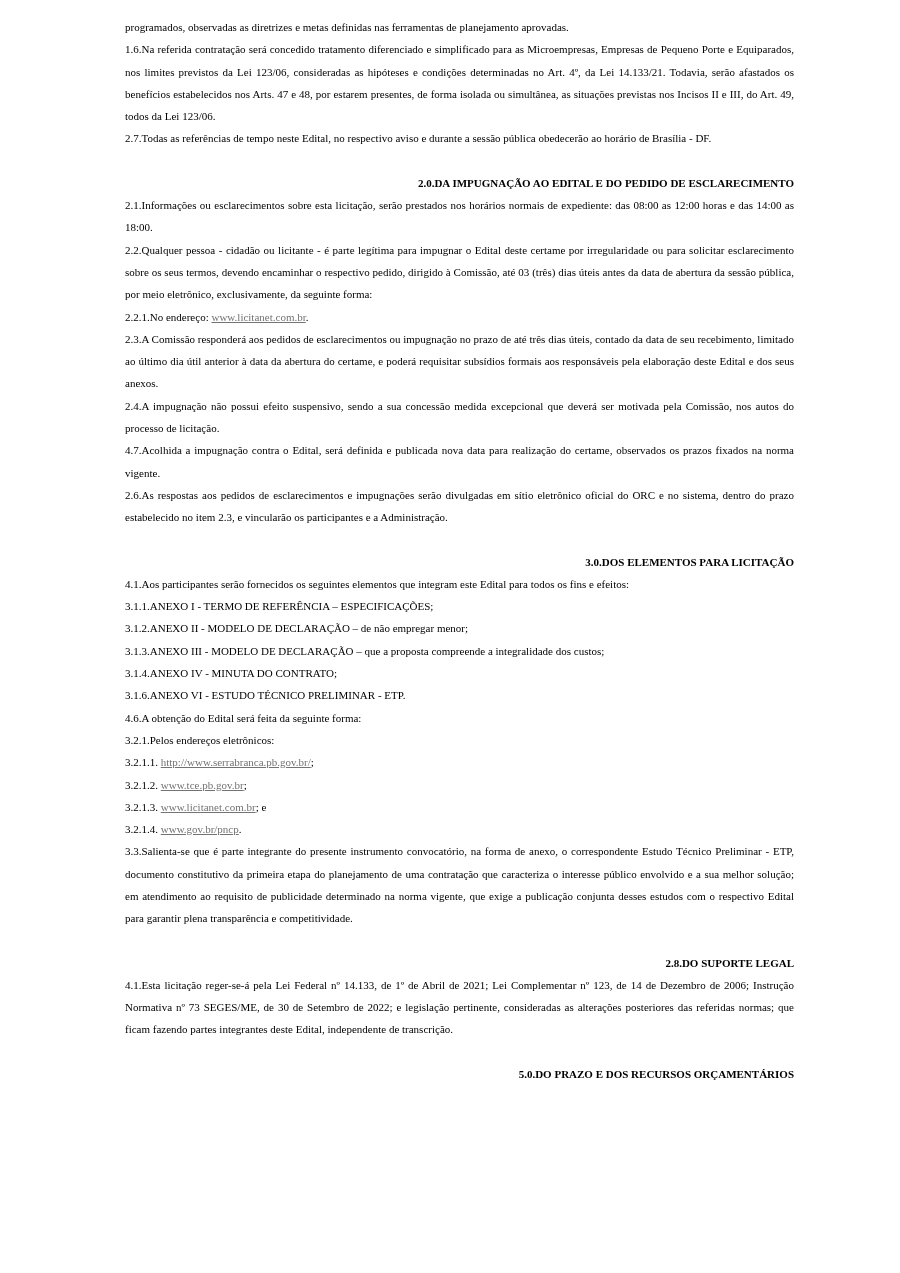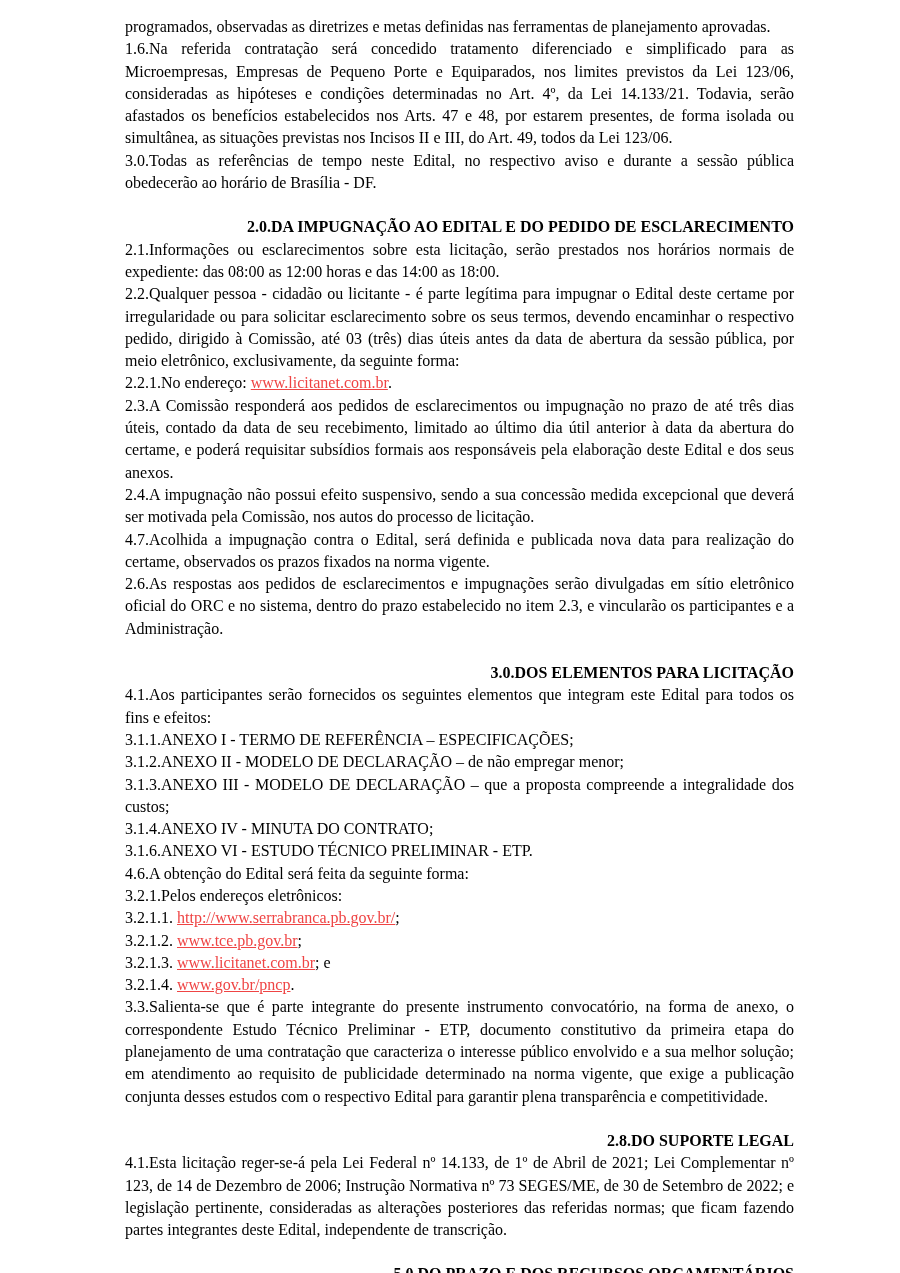--- a/index.html
+++ b/index.html
@@ -4,50 +4,50 @@
 <style>
   html, body { margin: 0; padding: 0; background: #ffffff; }
   .page {
     position: relative;
     width: 900px;
     height: 1273px;
     background: #ffffff;
     box-sizing: border-box;
     padding: 16px 106px 0 125px;
     font-family: "Liberation Serif", "DejaVu Serif", serif;
-    font-size: 16px;
+    font-size: 11px;
     line-height: 22.3px;
     color: #000000;
     overflow: hidden;
   }
   .para {
     margin: 0;
     text-align: justify;
     text-justify: inter-word;
   }
   .heading {
     margin: 22px 0 0 0;
     font-weight: bold;
     text-align: right;
   }
   .link {
-    color: #ef4444;
+    color: #737373;
     text-decoration: underline;
     cursor: pointer;
   }
 </style>
 </head>
 <body>
 
 <div class="page">
 
   <p class="para">programados, observadas as diretrizes e metas definidas nas ferramentas de planejamento aprovadas.</p>
 
   <p class="para">1.6.Na referida contratação será concedido tratamento diferenciado e simplificado para as Microempresas, Empresas de Pequeno Porte e Equiparados, nos limites previstos da Lei 123/06, consideradas as hipóteses e condições determinadas no Art. 4º, da Lei 14.133/21. Todavia, serão afastados os benefícios estabelecidos nos Arts. 47 e 48, por estarem presentes, de forma isolada ou simultânea, as situações previstas nos Incisos II e III, do Art. 49, todos da Lei 123/06.</p>
-  <p class="para">3.0.Todas as referências de tempo neste Edital, no respectivo aviso e durante a sessão pública obedecerão ao horário de Brasília - DF.</p>
+  <p class="para">2.7.Todas as referências de tempo neste Edital, no respectivo aviso e durante a sessão pública obedecerão ao horário de Brasília - DF.</p>
 
   <p class="para heading">2.0.DA IMPUGNAÇÃO AO EDITAL E DO PEDIDO DE ESCLARECIMENTO</p>
   <p class="para">2.1.Informações ou esclarecimentos sobre esta licitação, serão prestados nos horários normais de expediente: das 08:00 as 12:00 horas e das 14:00 as 18:00.</p>
   <p class="para">2.2.Qualquer pessoa - cidadão ou licitante - é parte legítima para impugnar o Edital deste certame por irregularidade ou para solicitar esclarecimento sobre os seus termos, devendo encaminhar o respectivo pedido, dirigido à Comissão, até 03 (três) dias úteis antes da data de abertura da sessão pública, por meio eletrônico, exclusivamente, da seguinte forma:</p>
   <p class="para"><span>2.2.1.No endereço: </span><a class="link">www.licitanet.com.br</a><span>.</span></p>
   <p class="para">2.3.A Comissão responderá aos pedidos de esclarecimentos ou impugnação no prazo de até três dias úteis, contado da data de seu recebimento, limitado ao último dia útil anterior à data da abertura do certame, e poderá requisitar subsídios formais aos responsáveis pela elaboração deste Edital e dos seus anexos.</p>
   <p class="para">2.4.A impugnação não possui efeito suspensivo, sendo a sua concessão medida excepcional que deverá ser motivada pela Comissão, nos autos do processo de licitação.</p>
   <p class="para">4.7.Acolhida a impugnação contra o Edital, será definida e publicada nova data para realização do certame, observados os prazos fixados na norma vigente.</p>
   <p class="para">2.6.As respostas aos pedidos de esclarecimentos e impugnações serão divulgadas em sítio eletrônico oficial do ORC e no sistema, dentro do prazo estabelecido no item 2.3, e vincularão os participantes e a Administração.</p>
 

